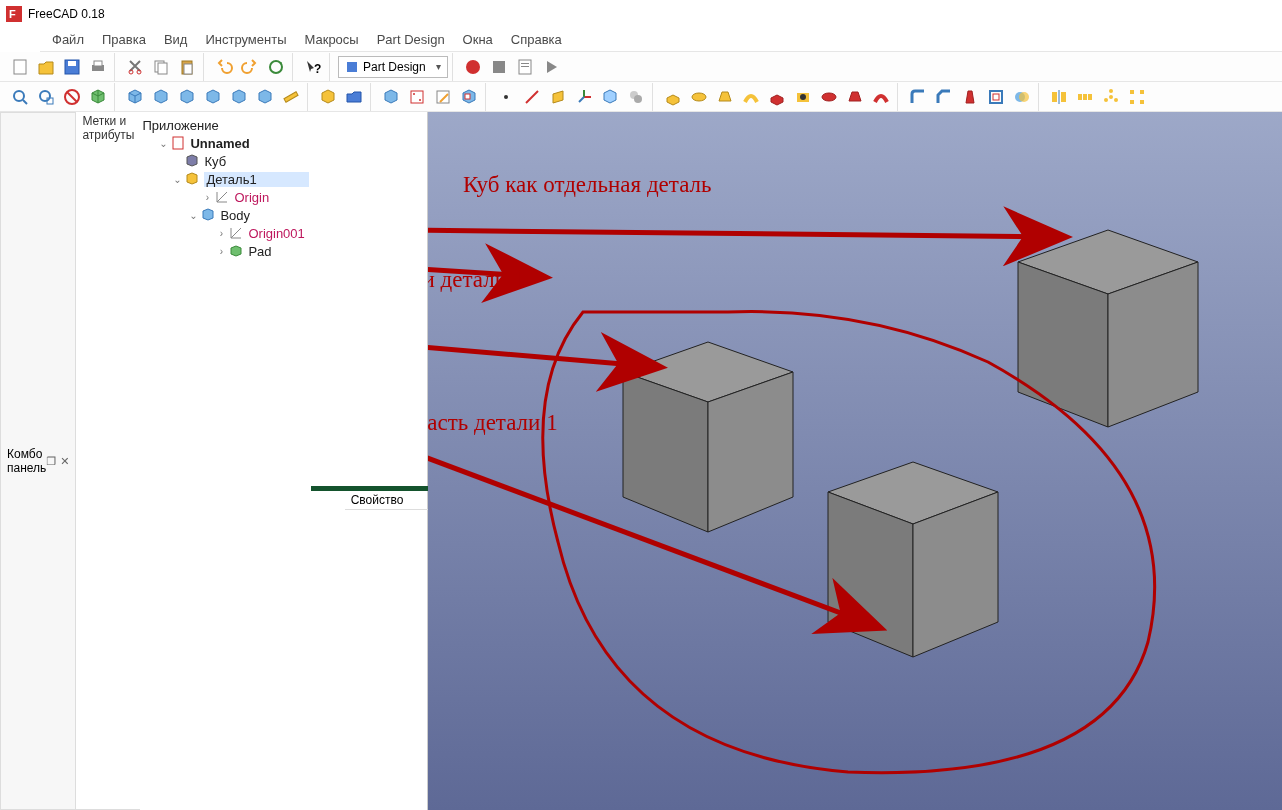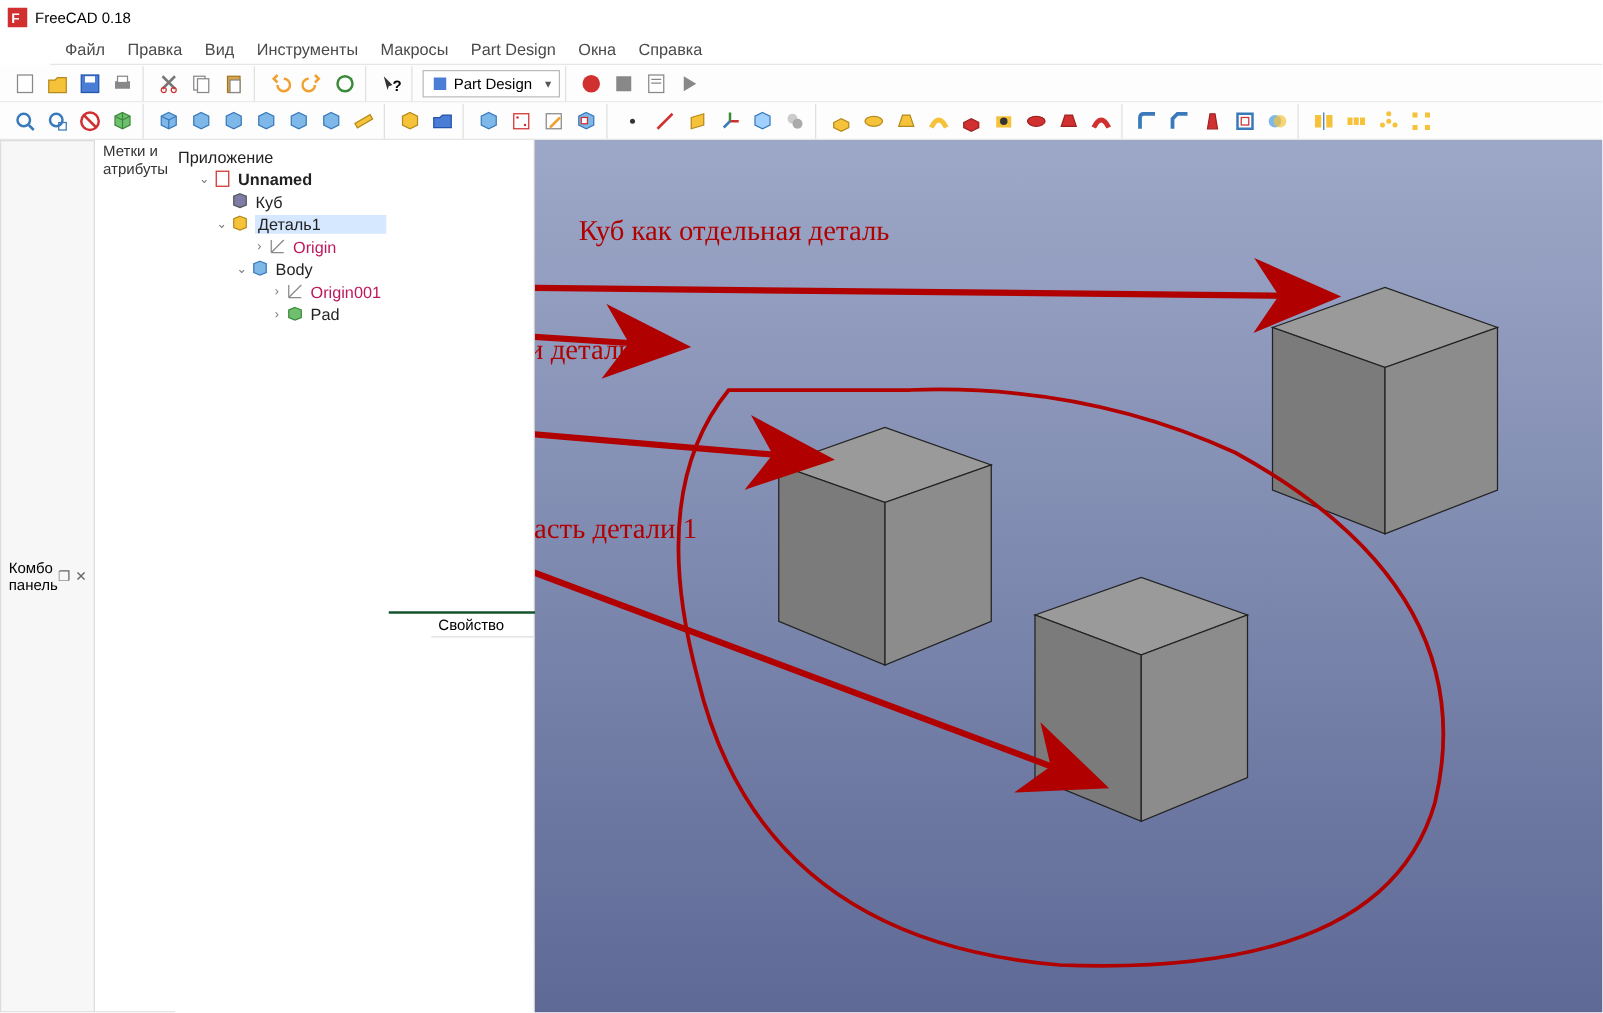--- a/index.html
+++ b/index.html
@@ -21,21 +21,21 @@
   .tabs { display: flex; border-bottom: 1px solid #ccc; }
   .tab { font-size: 12px; padding: 3px 12px; border: 1px solid #ccc; border-bottom: none; background: #f4f4f4; margin-right: -1px; margin-top: 2px; }
   .tab.active { background: #fff; position: relative; top: 1px; }
   .tree-header { font-size: 12px; padding: 2px 6px; border-bottom: 1px solid #ddd; color: #333; }
   .tree { font-size: 13px; padding: 4px 2px; flex: 0 0 auto; }
   .tree .row { display: flex; align-items: center; height: 18px; white-space: nowrap; }
   .tree .caret { width: 14px; text-align: center; color: #777; font-size: 10px; user-select: none; }
   .tree .icon { width: 16px; height: 16px; margin-right: 4px; display: inline-flex; align-items: center; justify-content: center; }
   .tree .lbl { color: #222; }
   .tree .sel { background: #d6e8ff; }
-  .propsplit { flex: 1; border-top: 2px solid #14532d; margin-top: auto; padding-left: 34px; }
+  .propsplit { flex: 1; border-top: 5px solid #14532d; margin-top: auto; padding-left: 34px; }
   .propheader { display: flex; font-size: 12px; border-bottom: 1px solid #ddd; }
   .propheader div { padding: 2px 6px; }
   .propheader div:first-child { width: 120px; border-right: 1px solid #ddd; }
   .viewport { flex: 1; position: relative; background: linear-gradient(#9da8c8, #5e6996); overflow: hidden; }
   .annot { position: absolute; font-size: 23px; color: #b00000; font-family: "Times New Roman", serif; }
   svg.overlay { position: absolute; top: 0; left: 0; }
 </style>
 </head>
 <body>
 

